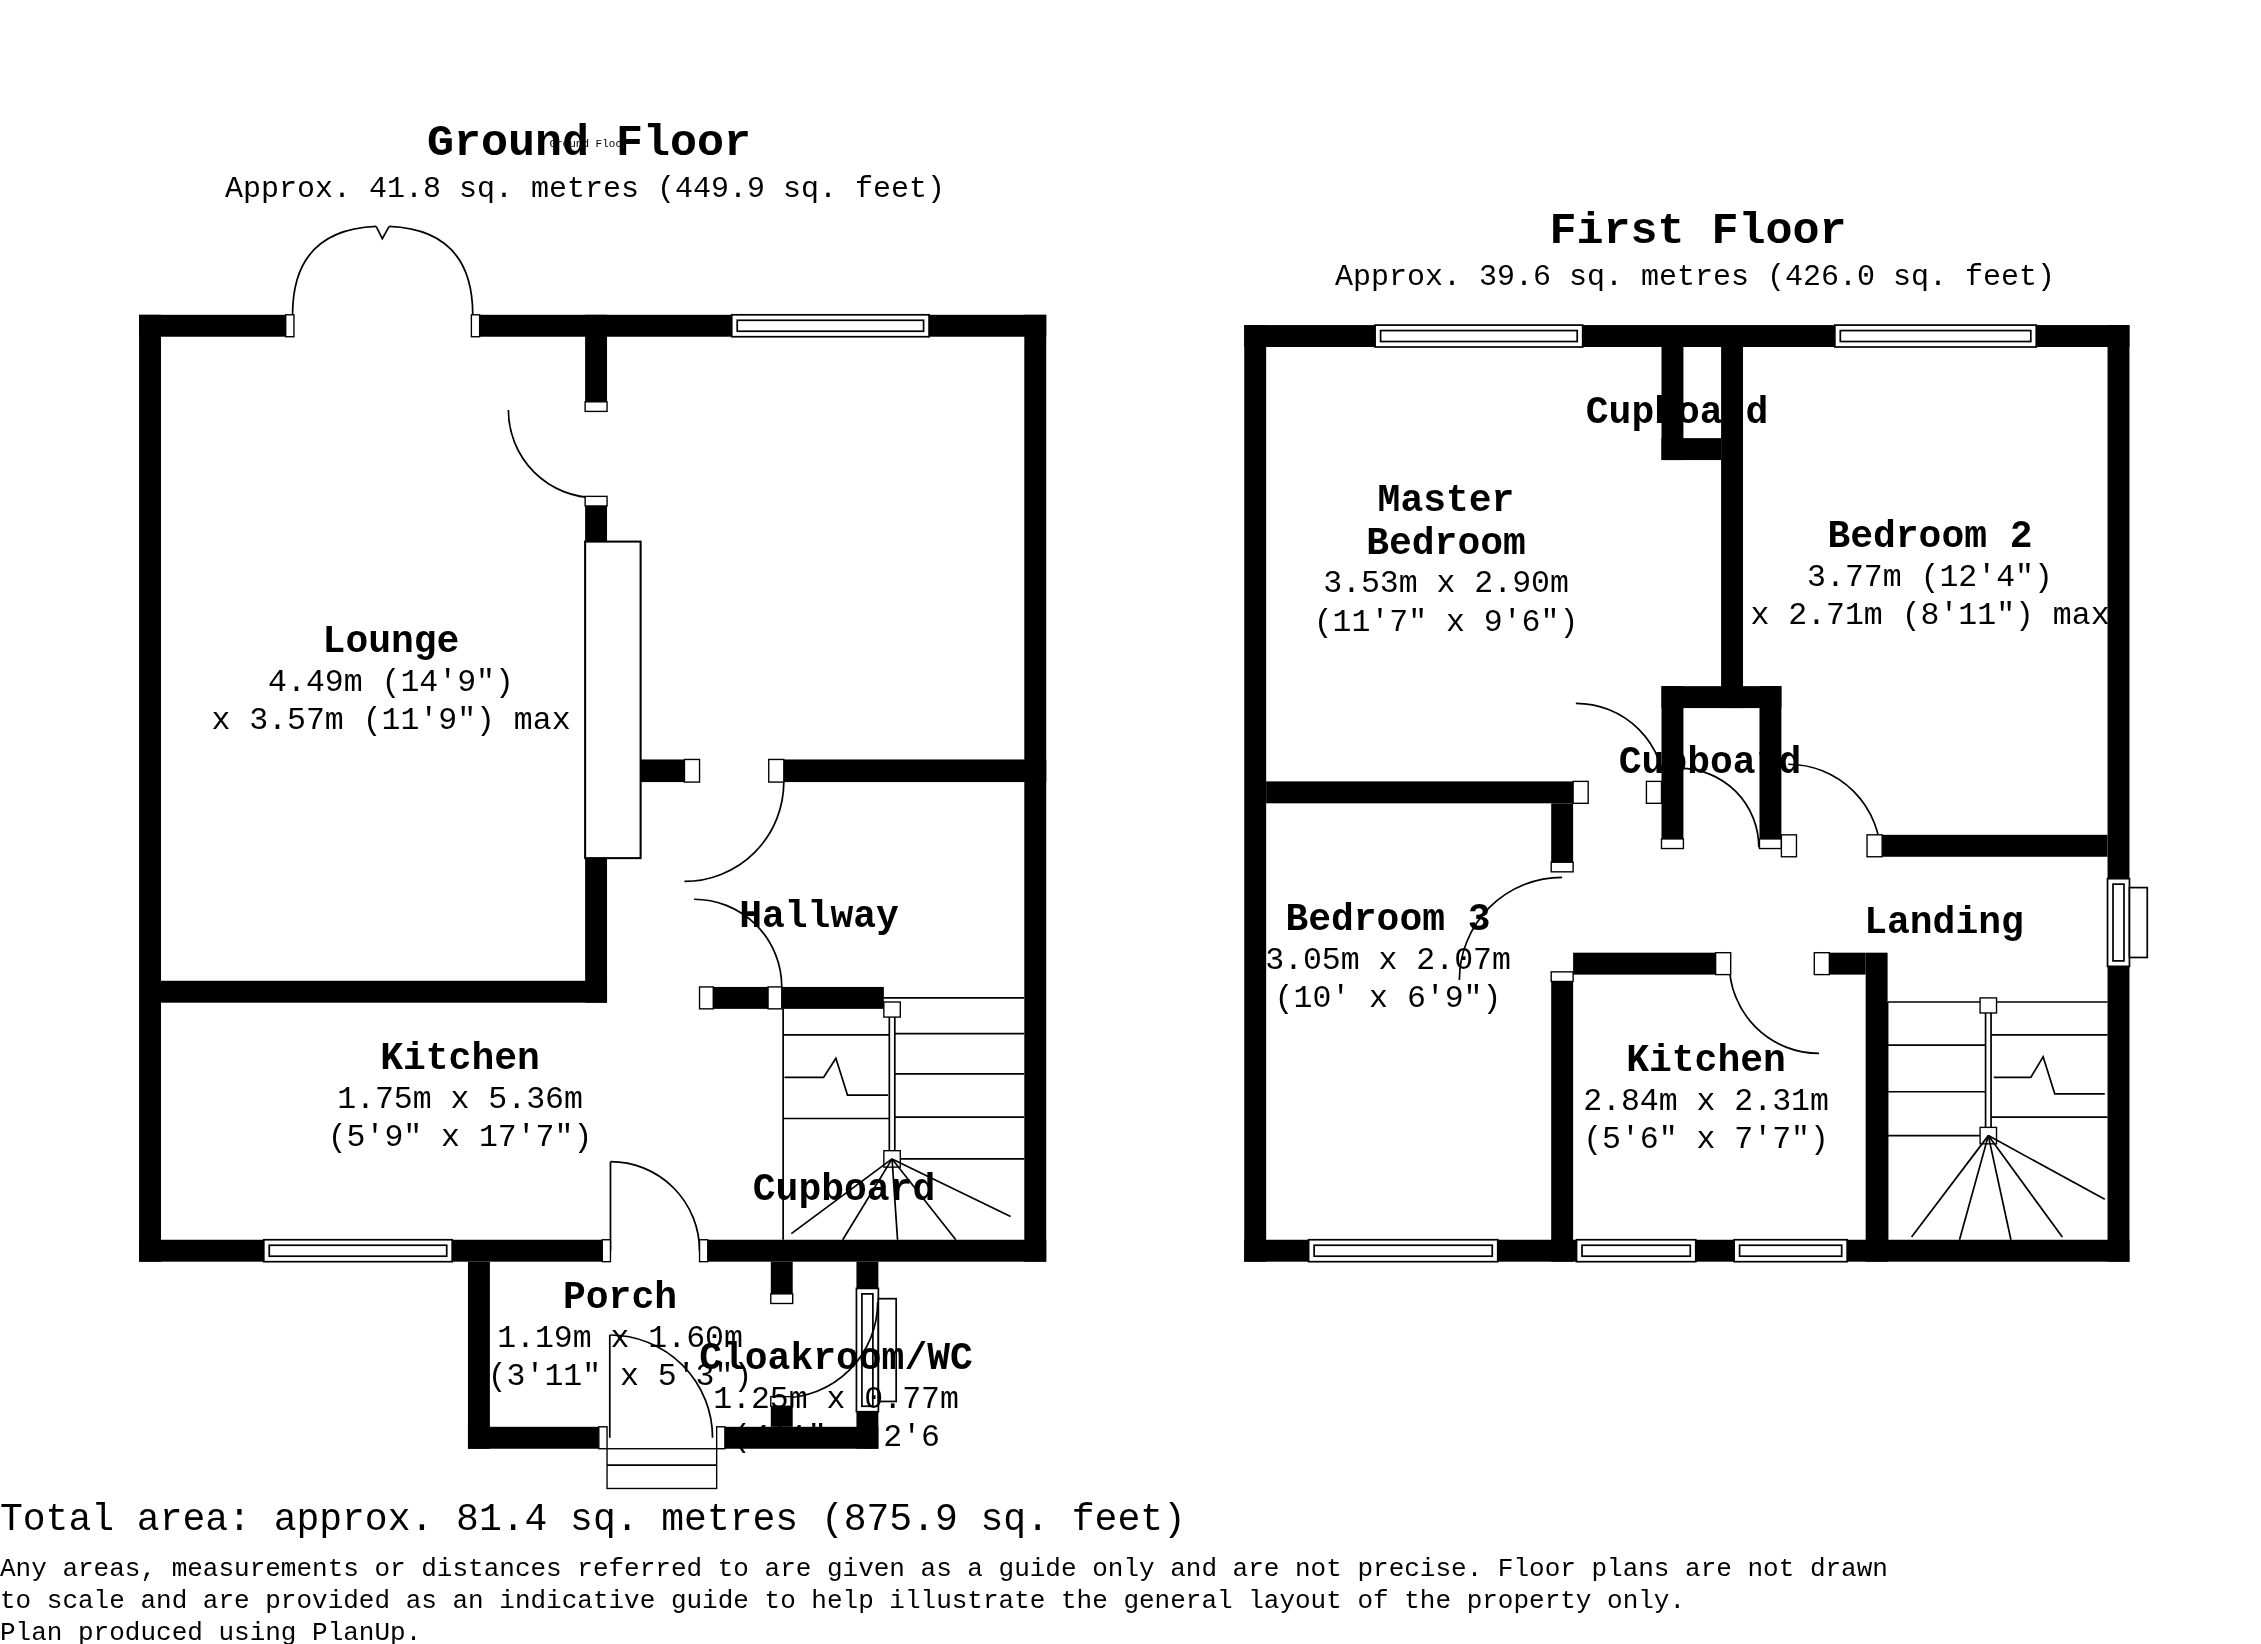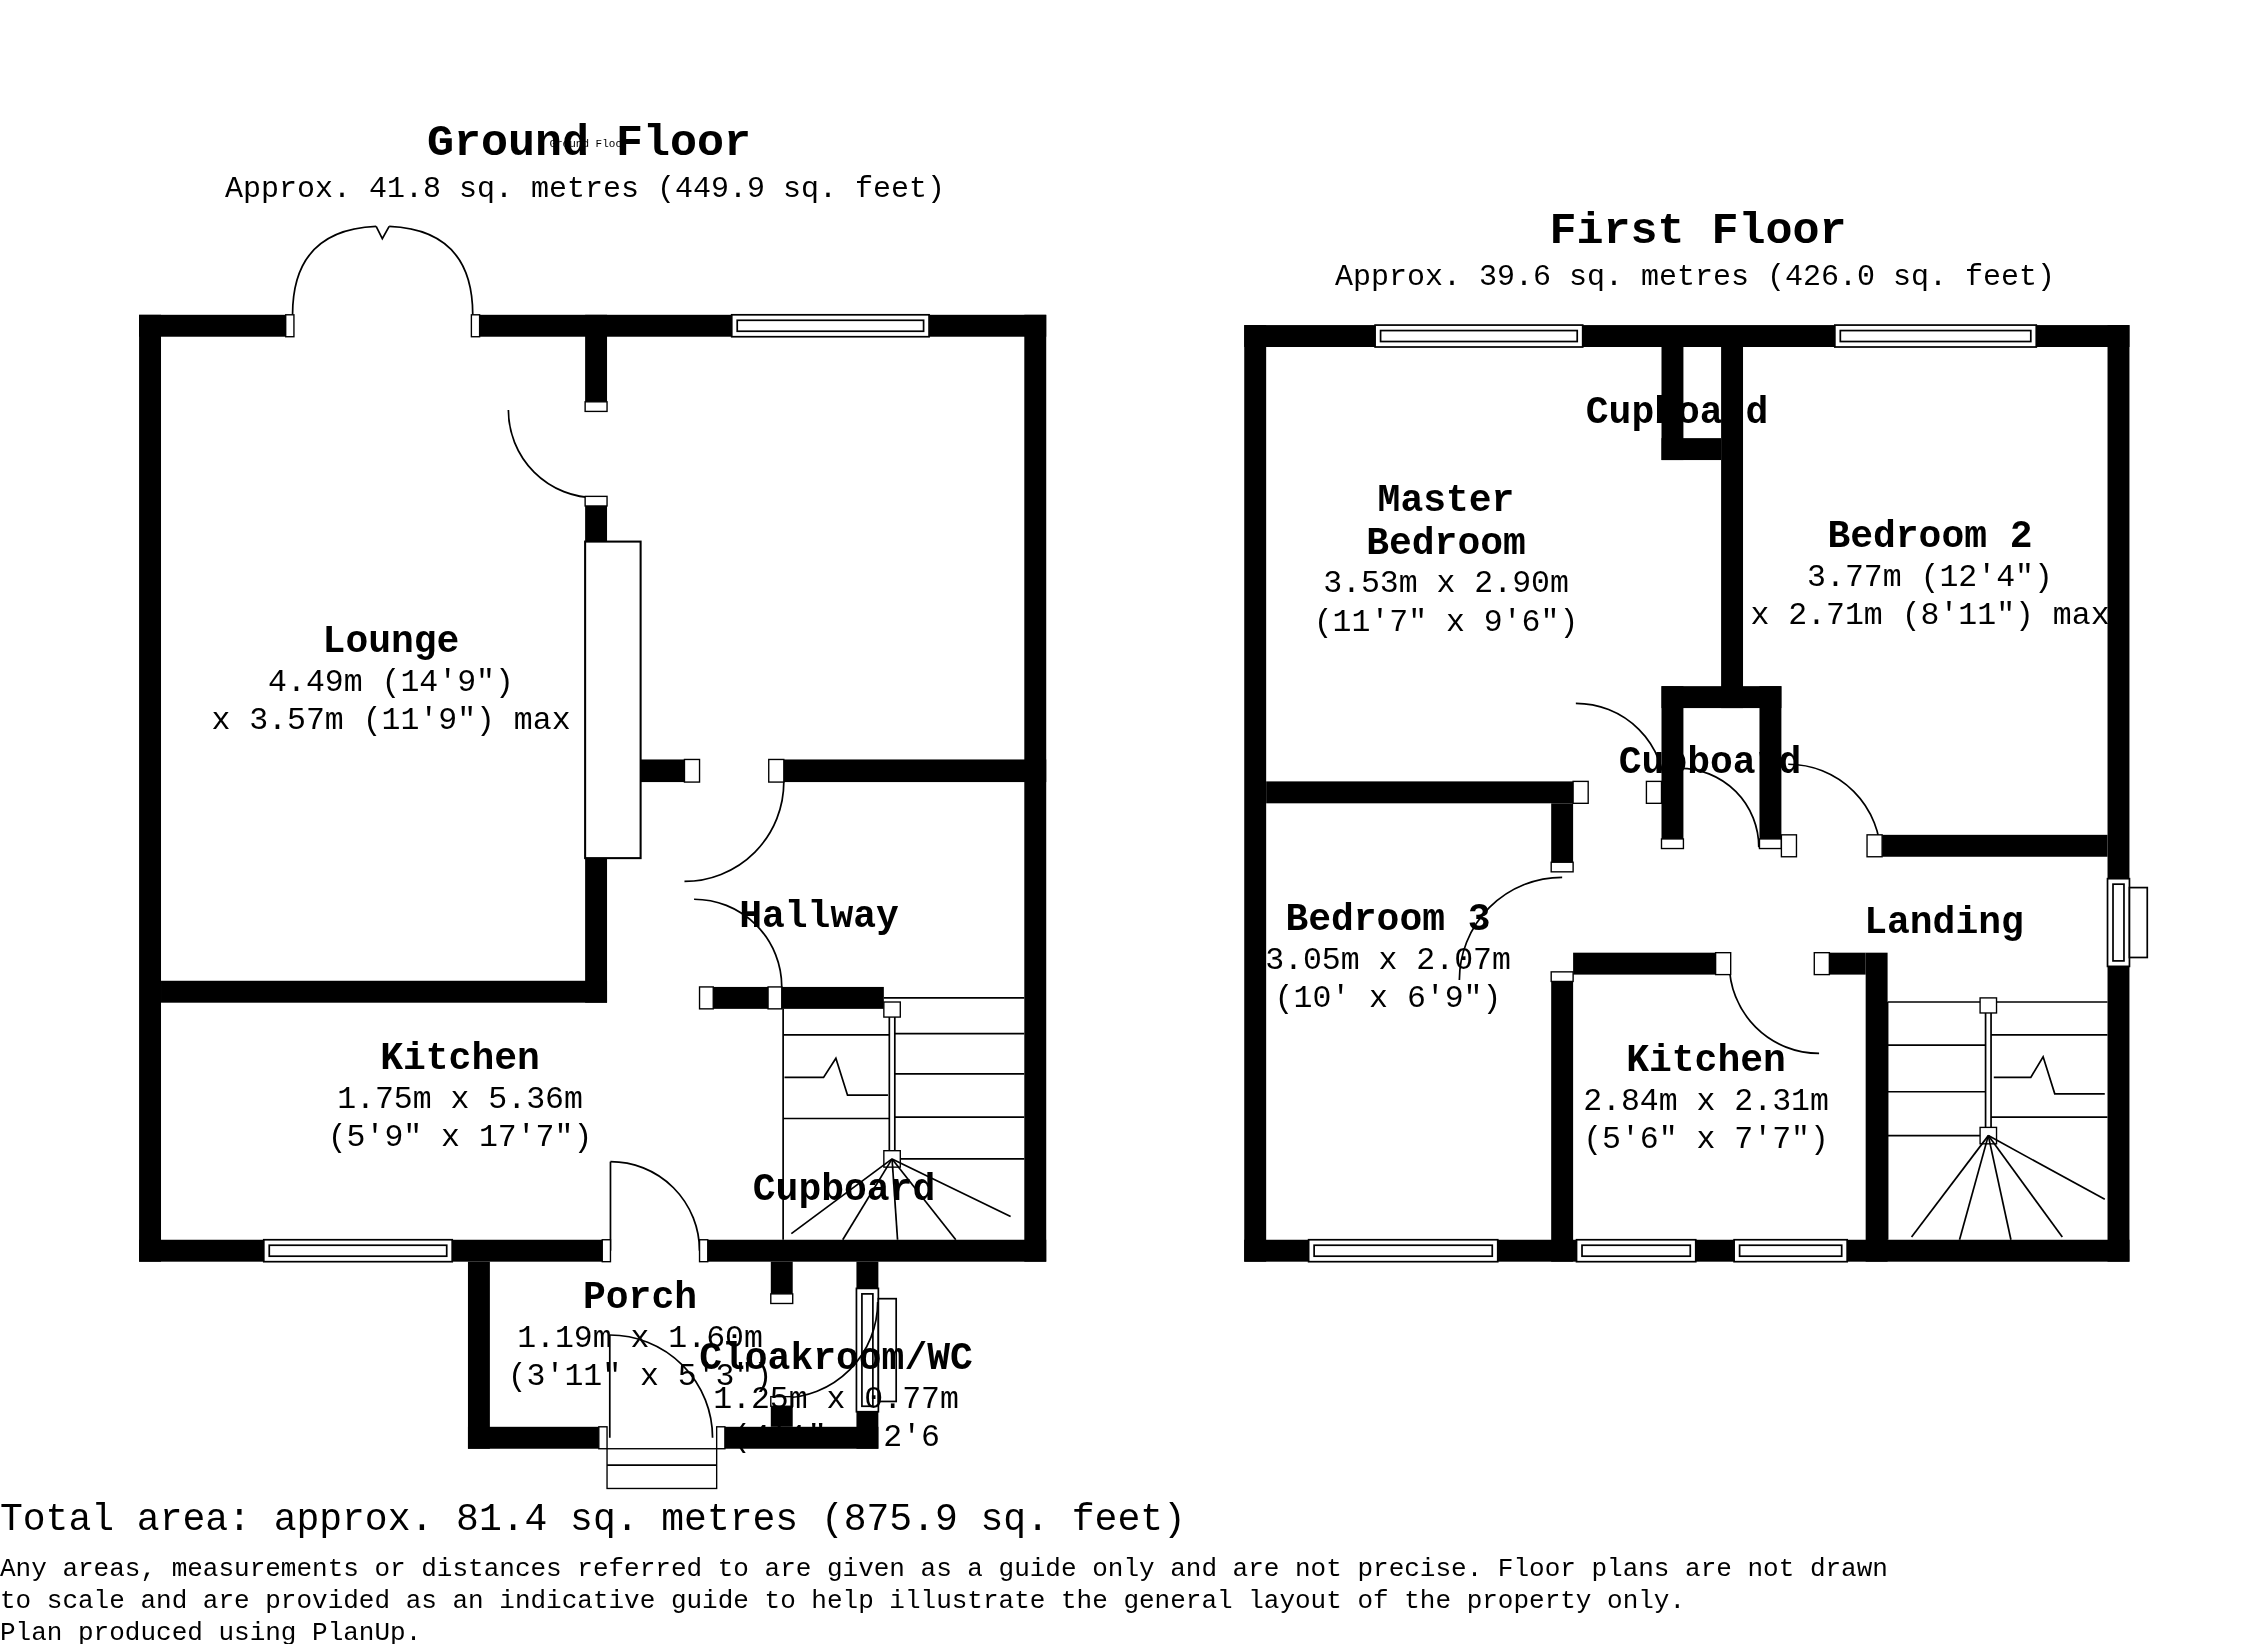--- a/index.html
+++ b/index.html
@@ -293,21 +293,21 @@
   <div class="lbl" style="left:460px;top:1098px;">
     <div class="room-name">Kitchen</div>
     <div class="room-dims">1.75m x 5.36m</div>
     <div class="room-dims">(5'9" x 17'7")</div>
   </div>
 
   <div class="lbl room-name" style="left:819px;top:917px;">Hallway</div>
 
   <div class="lbl room-name" style="left:844px;top:1190px;">Cupboard</div>
 
-  <div class="lbl" style="left:620px;top:1337px;margin-left:20px;">
+  <div class="lbl" style="left:620px;top:1337px;">
     <div class="room-name">Porch</div>
     <div class="room-dims">1.19m x 1.60m</div>
     <div class="room-dims">(3'11" x 5'3")</div>
   </div>
 
   <div class="lbl" style="left:836px;top:1398px;">
     <div class="room-name">Cloakroom/WC</div>
     <div class="room-dims">1.25m x 0.77m</div>
     <div class="room-dims">(4'1" x 2'6</div>
   </div>

